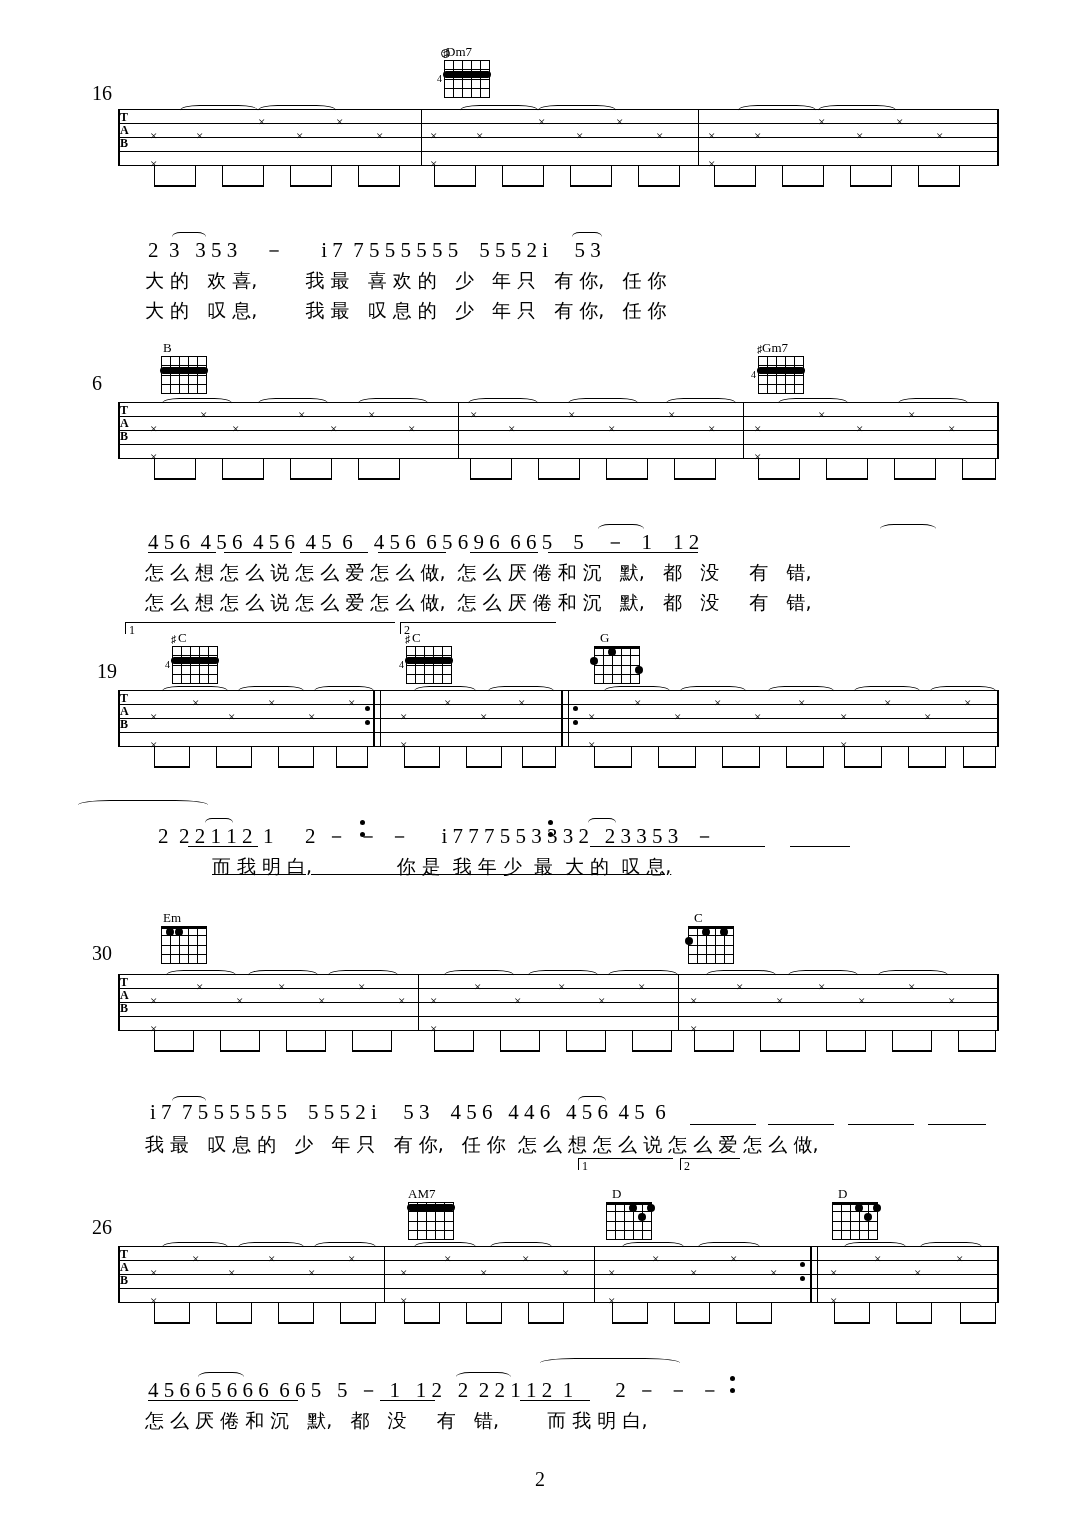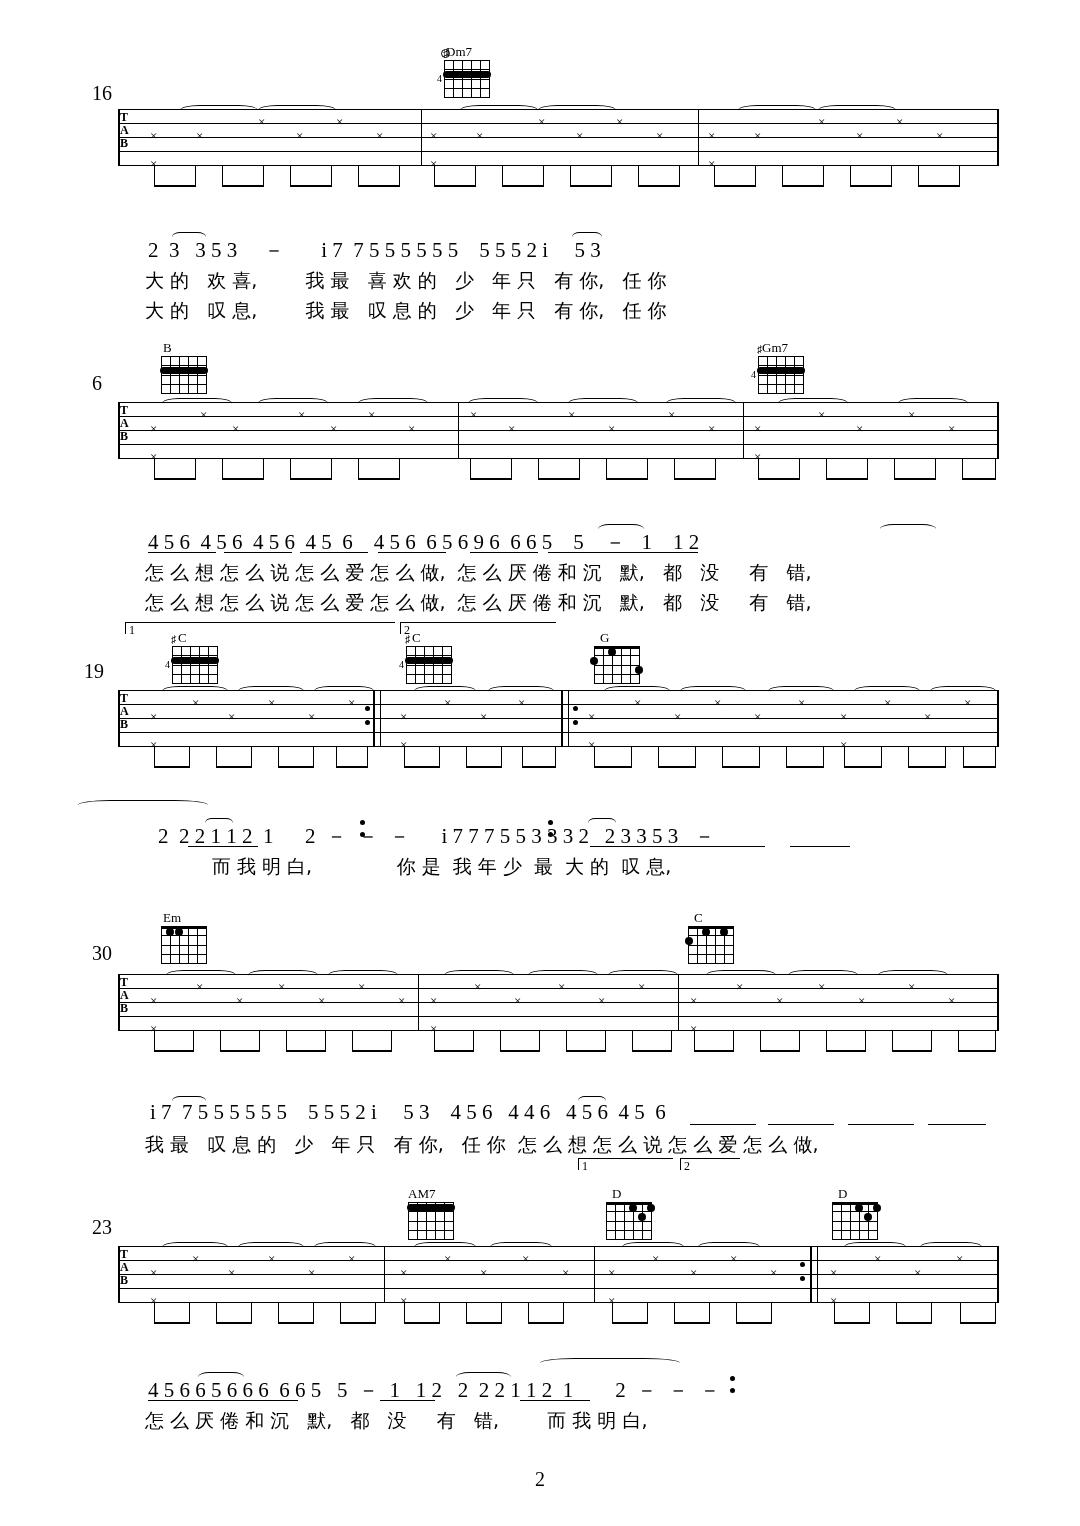--- a/index.html
+++ b/index.html
@@ -324,21 +324,21 @@
         <div class="lbl">1</div>
     </div>
     <div class="volta" style="left:400px;top:282px;width:156px;">
       <div class="lft"></div>
         <div class="lbl">2</div>
     </div>
   </div>
 
   <div class="system" style="top:632px;">
 
-    <div class="measure-num" style="left:84px;top:28px;">19</div>
+    <div class="measure-num" style="left:97px;top:28px;">19</div>
 
     <div class="chord" style="left:166px;top:0px;">
       <div class="sharp" style="left:5px;top:1px;">♯</div>
       <div class="cname" style="left:12px;text-align:left;">C</div>
       <div class="grid">
         <div class="v" style="left:0px;"></div>
           <div class="v" style="left:9px;"></div>
           <div class="v" style="left:18px;"></div>
         <div class="v" style="left:27px;"></div>
           <div class="v" style="left:36px;"></div>
@@ -497,21 +497,21 @@
       <div class="stem" style="left:790px;top:57px;height:20px;"></div>
       <div class="stem" style="left:827px;top:57px;height:20px;"></div>
       <div class="beam" style="left:845px;top:76px;width:33px;"></div>
       <div class="stem" style="left:845px;top:57px;height:20px;"></div>
       <div class="stem" style="left:877px;top:57px;height:20px;"></div>
     </div>
 
     <div class="jslur" style="left:78px;top:168px;width:130px;"></div>
 
     <div class="jp" style="left:158px;top:190px;">2  2 2 1 1 2  1      2  －  －  －      i 7 7 7 5 5 3 3 3 2   2 3 3 5 3   －</div>
-    <div class="lyr" style="left:212px;top:222px;">而 我 明 白,              你 是  我 年 少  最  大 的  叹 息,</div>
+    <div class="lyr" style="left:212px;top:222px;text-decoration:underline;">而 我 明 白,              你 是  我 年 少  最  大 的  叹 息,</div>
     <div class="uline" style="left:188px;top:214px;width:70px;"></div>
     <div class="uline" style="left:590px;top:214px;width:175px;"></div>
     <div class="uline" style="left:790px;top:214px;width:60px;"></div>
     <div class="jslur" style="left:205px;top:186px;width:28px;"></div>
     <div class="jslur" style="left:588px;top:186px;width:28px;"></div>
     <div class="repdots" style="left:360px;top:188px;">
         <i style="top:0;"></i>
         <i style="top:12px;"></i>
       </div>
     <div class="repdots" style="left:548px;top:188px;">
@@ -668,21 +668,21 @@
         <div class="lbl">1</div>
     </div>
     <div class="volta" style="left:680px;top:246px;width:60px;">
       <div class="lft"></div>
         <div class="lbl">2</div>
     </div>
   </div>
 
   <div class="system" style="top:1188px;">
 
-    <div class="measure-num" style="left:92px;top:28px;">23</div>
+    <div class="measure-num" style="left:92px;top:28px;">26</div>
 
     <div class="chord" style="left:402px;top:0px;">
       <div class="cname" style="left:6px;text-align:left;">AM7</div>
       <div class="grid">
         <div class="v" style="left:0px;"></div>
           <div class="v" style="left:9px;"></div>
           <div class="v" style="left:18px;"></div>
         <div class="v" style="left:27px;"></div>
           <div class="v" style="left:36px;"></div>
           <div class="v" style="left:45px;"></div>

